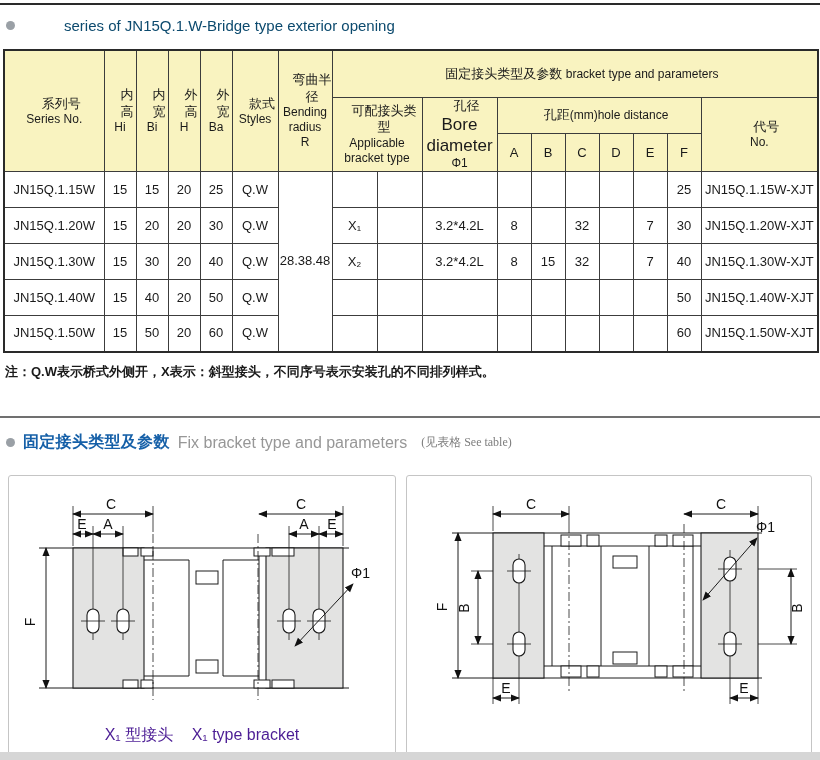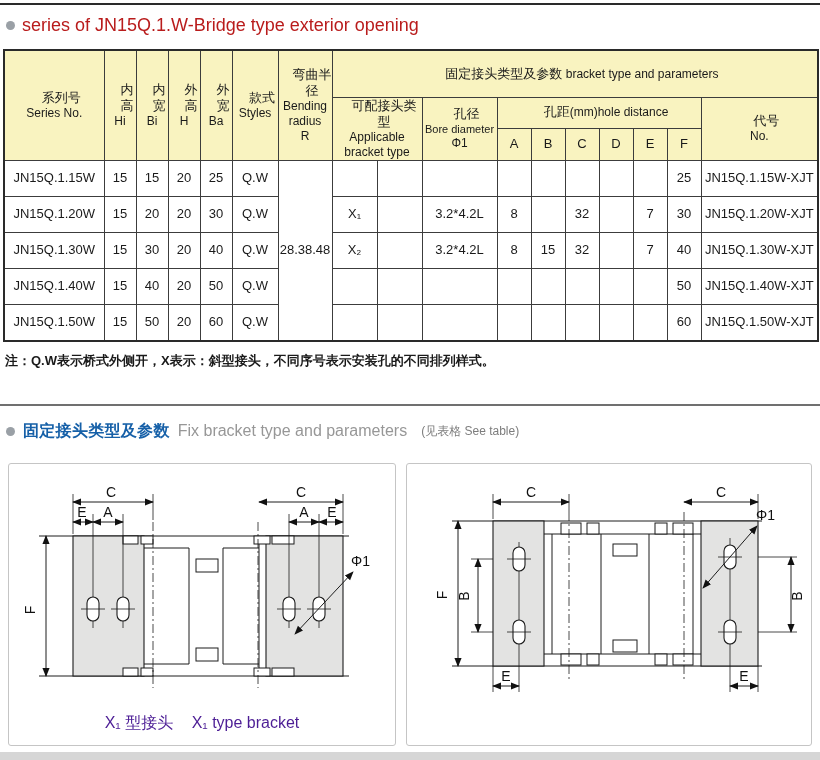--- a/index.html
+++ b/index.html
@@ -7,50 +7,50 @@
   body {
     width:820px; height:760px; overflow:hidden; position:relative;
     font-family:"Liberation Sans","DejaVu Sans",sans-serif; color:#1a1a1a;
   }
   .top-rule { margin-top:3px; height:2px; background:#2a2a2a; width:100%; }
 
   
   .title-row { margin:9px 0 0 6px; display:flex; align-items:center; gap:7px; height:22px; }
   .bullet { width:9px; height:9px; border-radius:50%; background:#9aa0a6; flex:0 0 auto; }
   .title-zh { color:#1660a8; font-weight:bold; font-size:15px; letter-spacing:0.3px; }
-  .title-en { color:#b91c1c; font-size:18px; }
+  .title-en { color:#0c4a6e; font-size:15px;margin-left:42px; }
 
   
   table.spec { border-collapse:collapse; table-layout:fixed; margin:13px 0 0 3px; width:814px; }
   table.spec th, table.spec td {
     border:1px solid #3c3c3c; text-align:center; vertical-align:middle;
     font-weight:normal; font-size:13px; line-height:1.25; padding:0; overflow:hidden;
   }
   table.spec { border:2px solid #2a2a2a; }
   table.spec thead th { background:#f9f3c0; }
   .hdr-zh { font-size:13px; display:block;padding-left:14px; }
   .hdr-en { font-size:12px; display:block; white-space:pre-line; }
-  .hdr-en-sm { font-size:11px; display:block; white-space:pre-line; }
+  .hdr-en-sm { font-size:17px; display:block; white-space:pre-line; }
   .group-hd span { display:inline; }
   tr.h1 { height:47px; } tr.h2 { height:27px; } tr.h3 { height:28px; }
   tr.body-row { height:36px; }
   td.no-cell { font-size:13px; }
   .sub { font-size:13px; }
 
   
   .notes { margin:10px 0 0 5px; }
   .note-zh { font-size:13px; font-weight:bold; line-height:1.45; }
   .note-en { font-size:12.5px; line-height:1.5; }
 
   
   .divider { margin-top:34px; height:2px; background:#707070; width:100%; }
   .section-row { margin:13px 0 0 6px; display:flex; align-items:center; gap:8px; height:24px; }
   .section-zh { color:#1660a8; font-weight:bold; font-size:16px; letter-spacing:0.3px; }
   .section-en { color:#979797; font-size:16px; }
-  .section-see { color:#7d7d7d; font-size:12px; margin-left:6px; }
+  .section-see { color:#7d7d7d; font-size:12px; margin-left:6px;font-family:Liberation Serif, serif; }
 
   
   .diagrams { margin-top:20px; display:flex; }
   .diag-box {
     position:relative; height:283px; border:1px solid #c5c5c5; border-radius:3px; background:#fff;
   }
   .box-x1 { width:388px; margin-left:8px; }
   .box-x2 { width:406px; margin-left:10px; }
   .diag-box svg { position:absolute; top:0; left:0; }
   .diag-caption {

